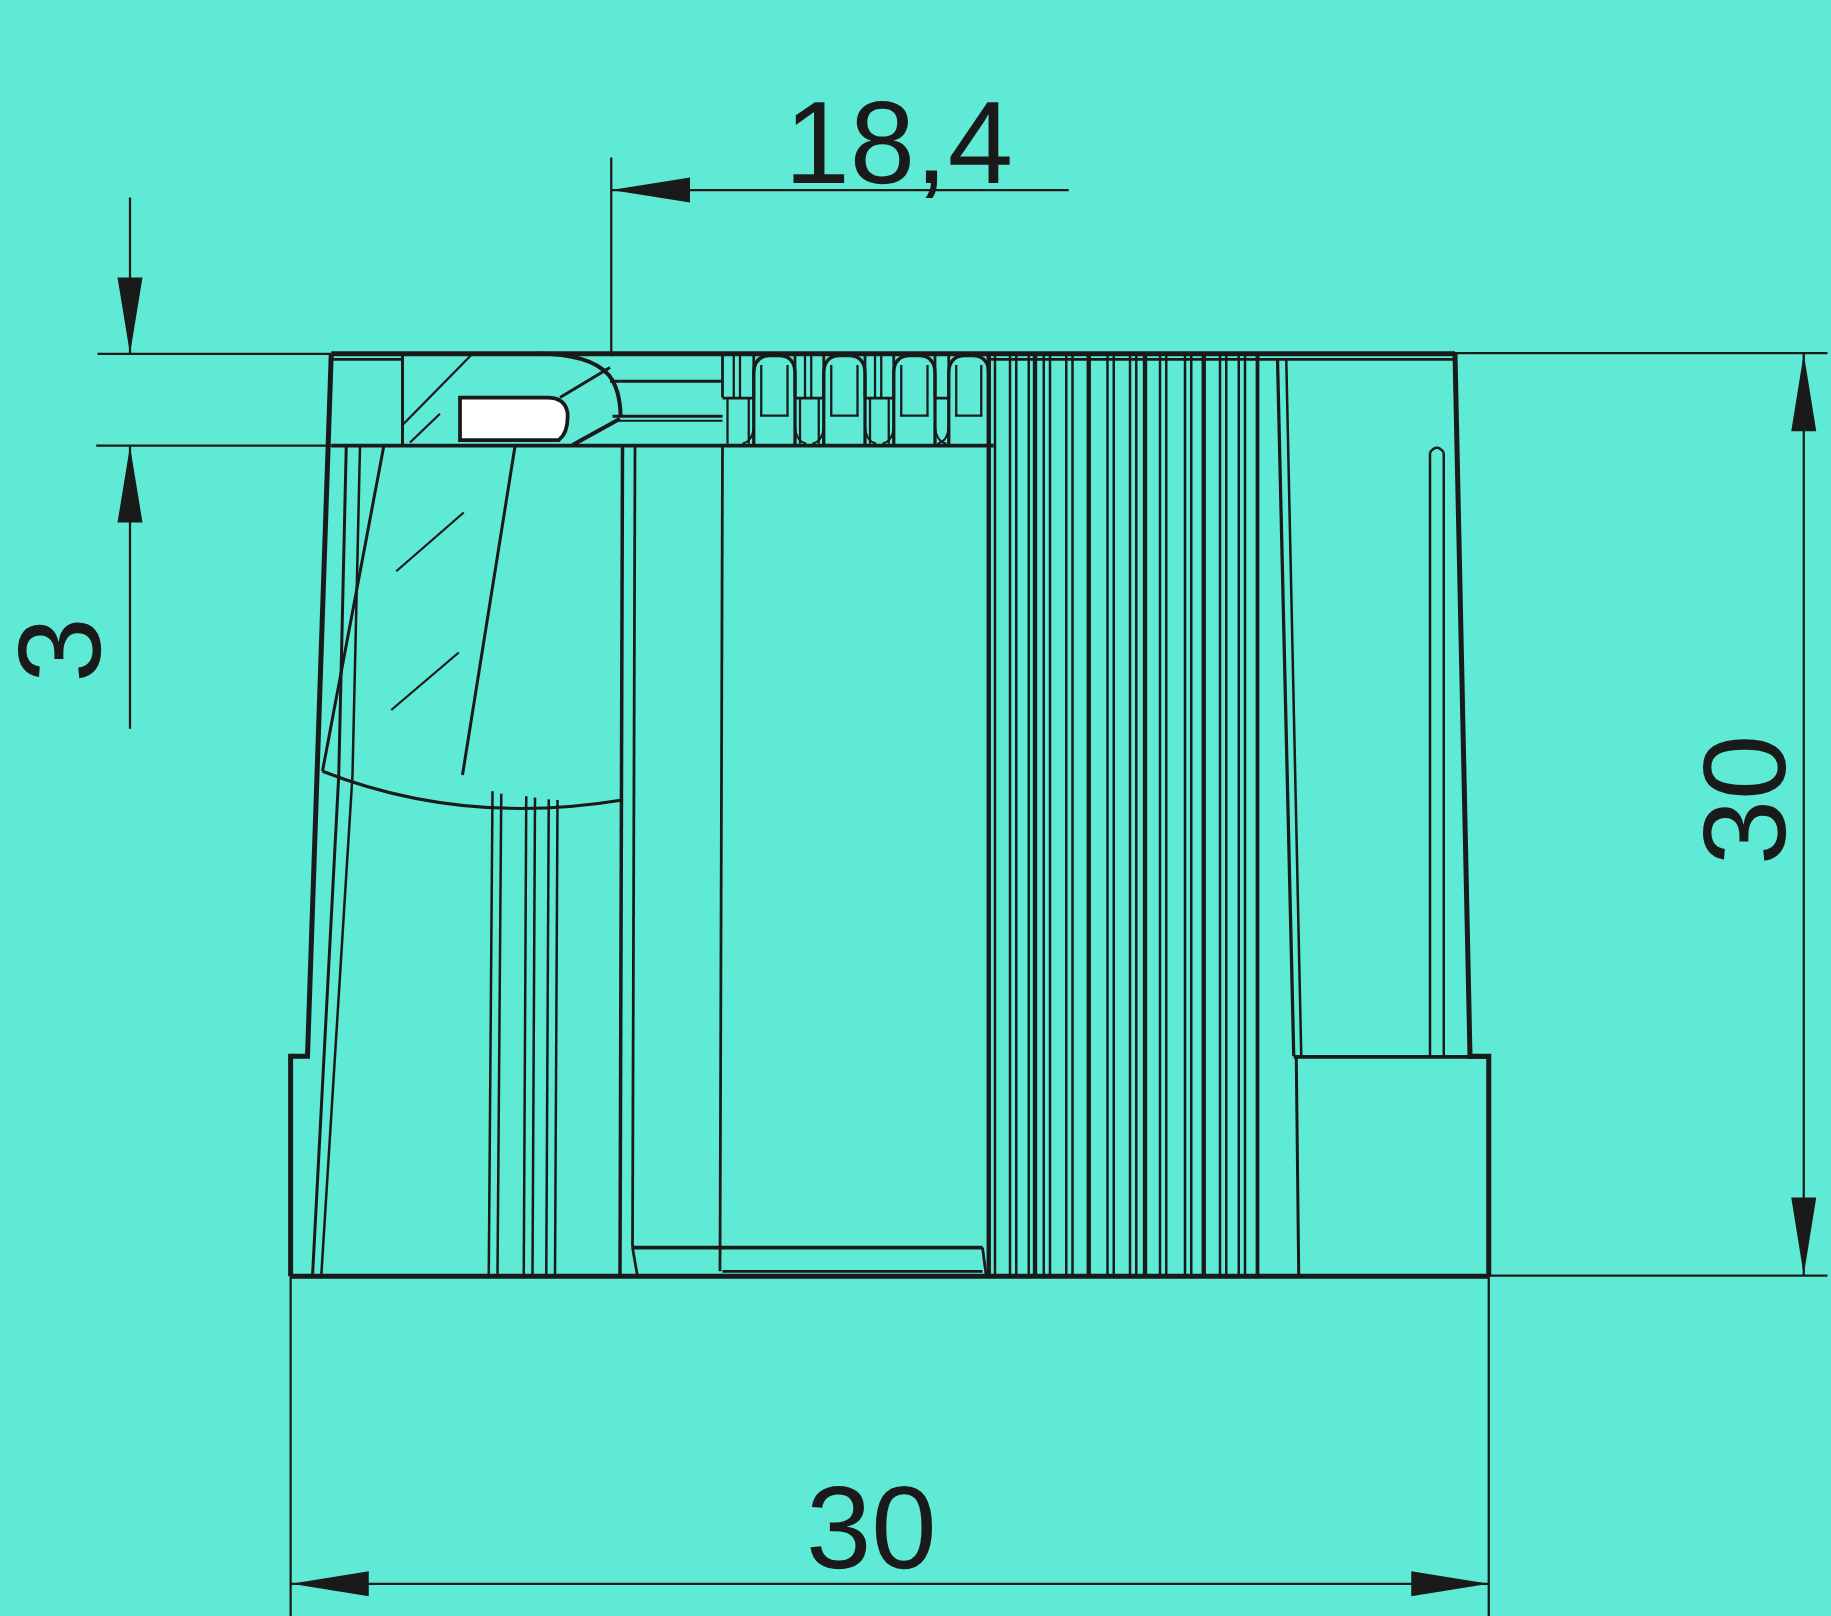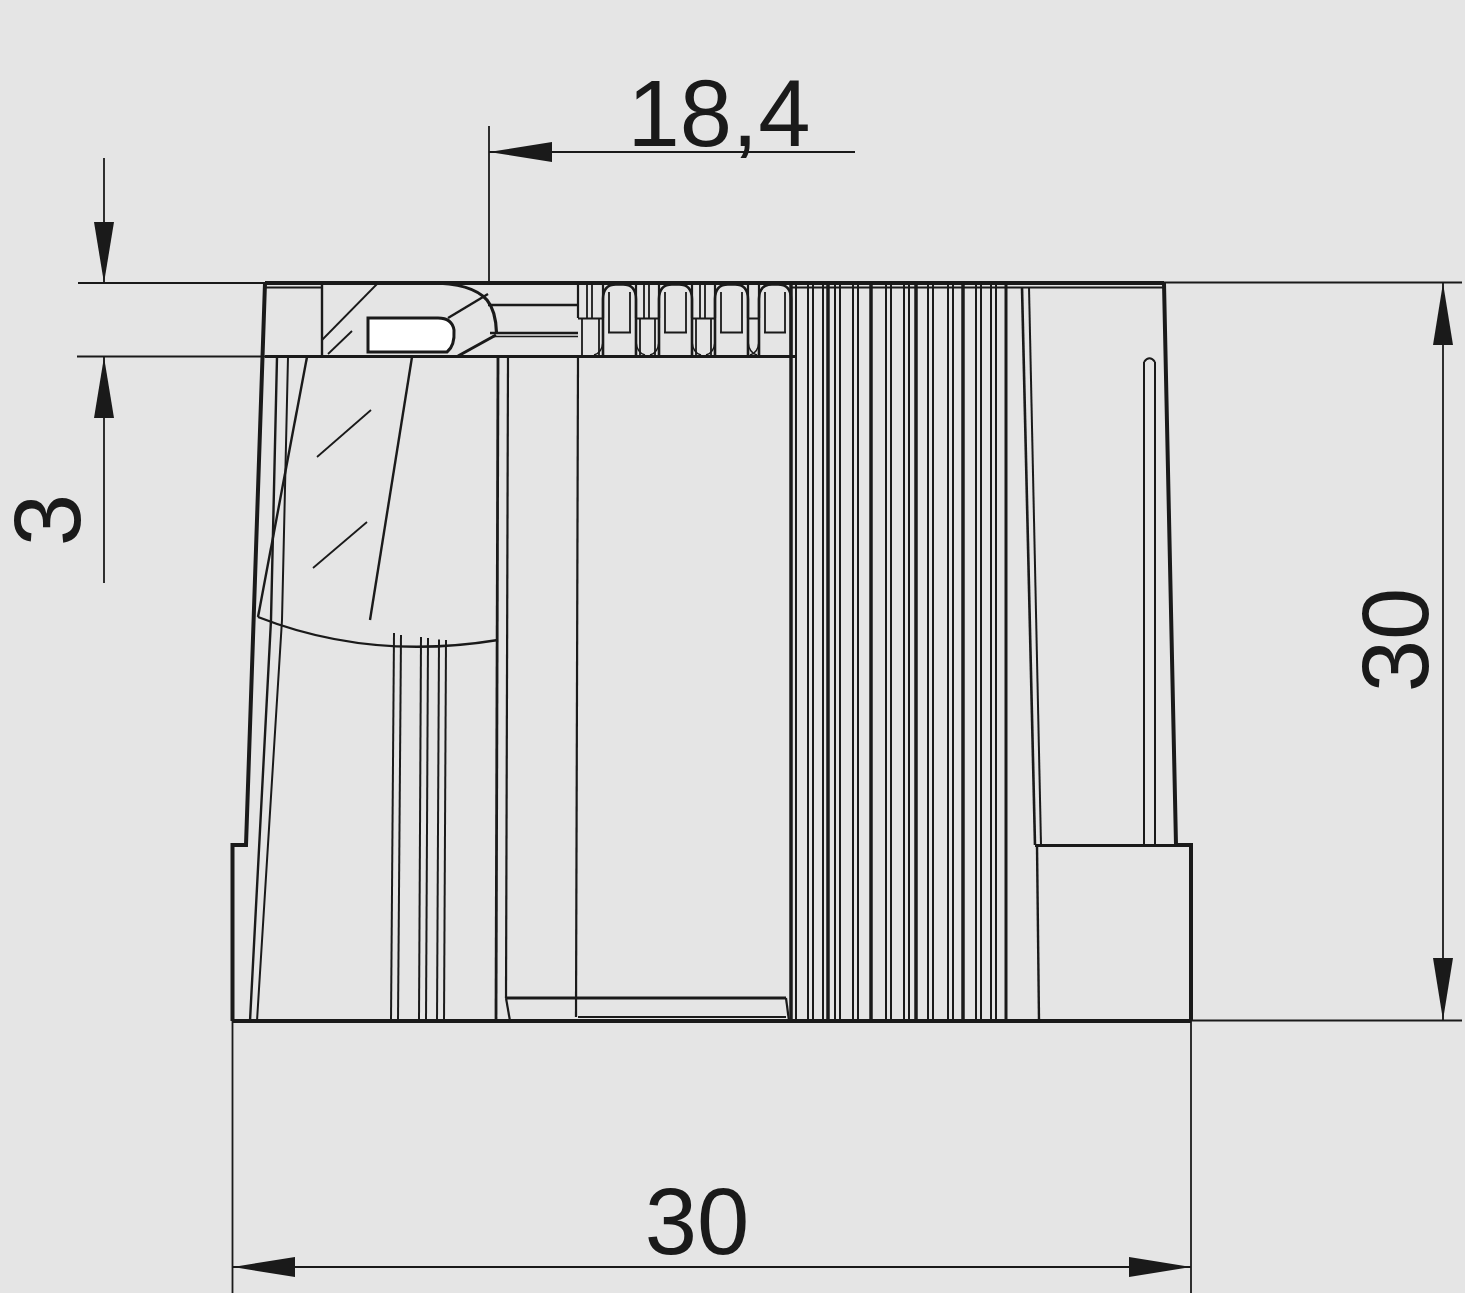--- a/index.html
+++ b/index.html
@@ -1,16 +1,16 @@
 <!DOCTYPE html>
 <html><head>
 <meta charset="utf-8">
 <style>
   html,body{margin:0;padding:0;background:#ffffff;}
-  .sheet{position:relative;width:1465px;height:1293px;background:#e5e5e5;overflow:hidden;}
+  .sheet{position:relative;width:1465px;height:1293px;background:#5eead4;overflow:hidden;}
   svg{display:block;}
   text{font-family:"Liberation Sans", sans-serif;font-size:94px;fill:#1a1a1a;}
 </style>
 </head>
 <body>
 
 <div class="sheet">
 <svg width="1465" height="1293" viewBox="0 0 1465 1293" xmlns="http://www.w3.org/2000/svg" fill="none" stroke="#1a1a1a" stroke-linecap="butt" stroke-linejoin="miter">
 
   <g>

